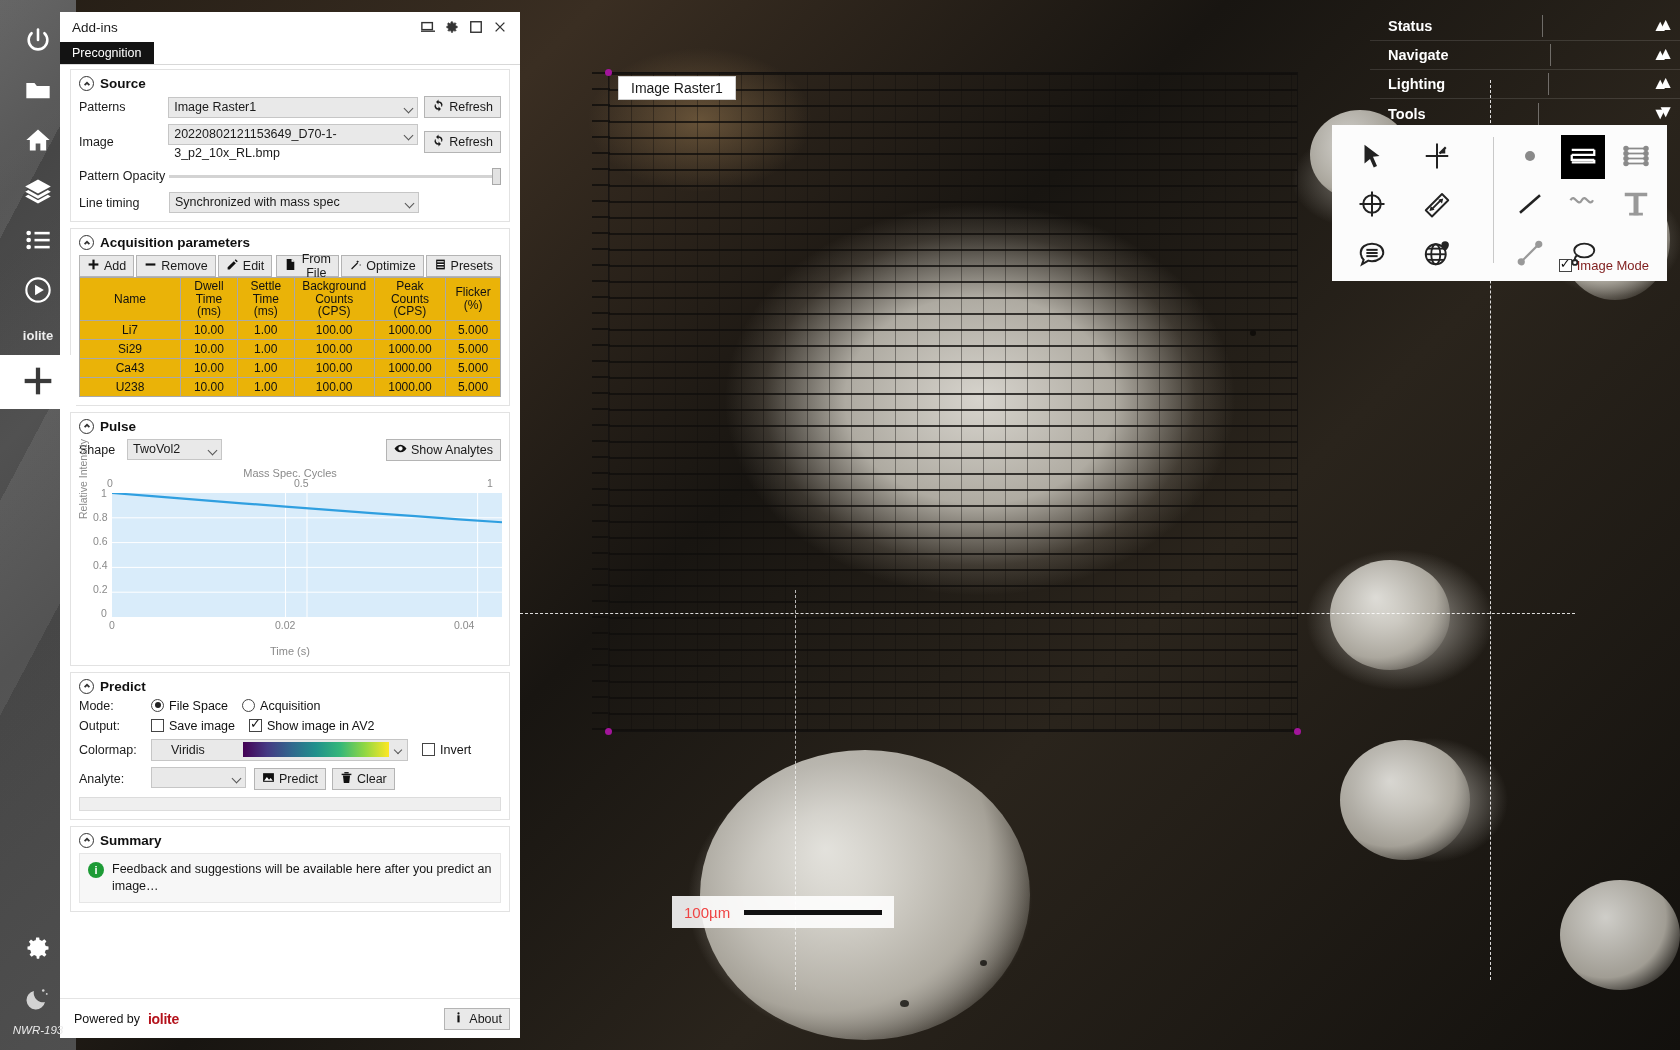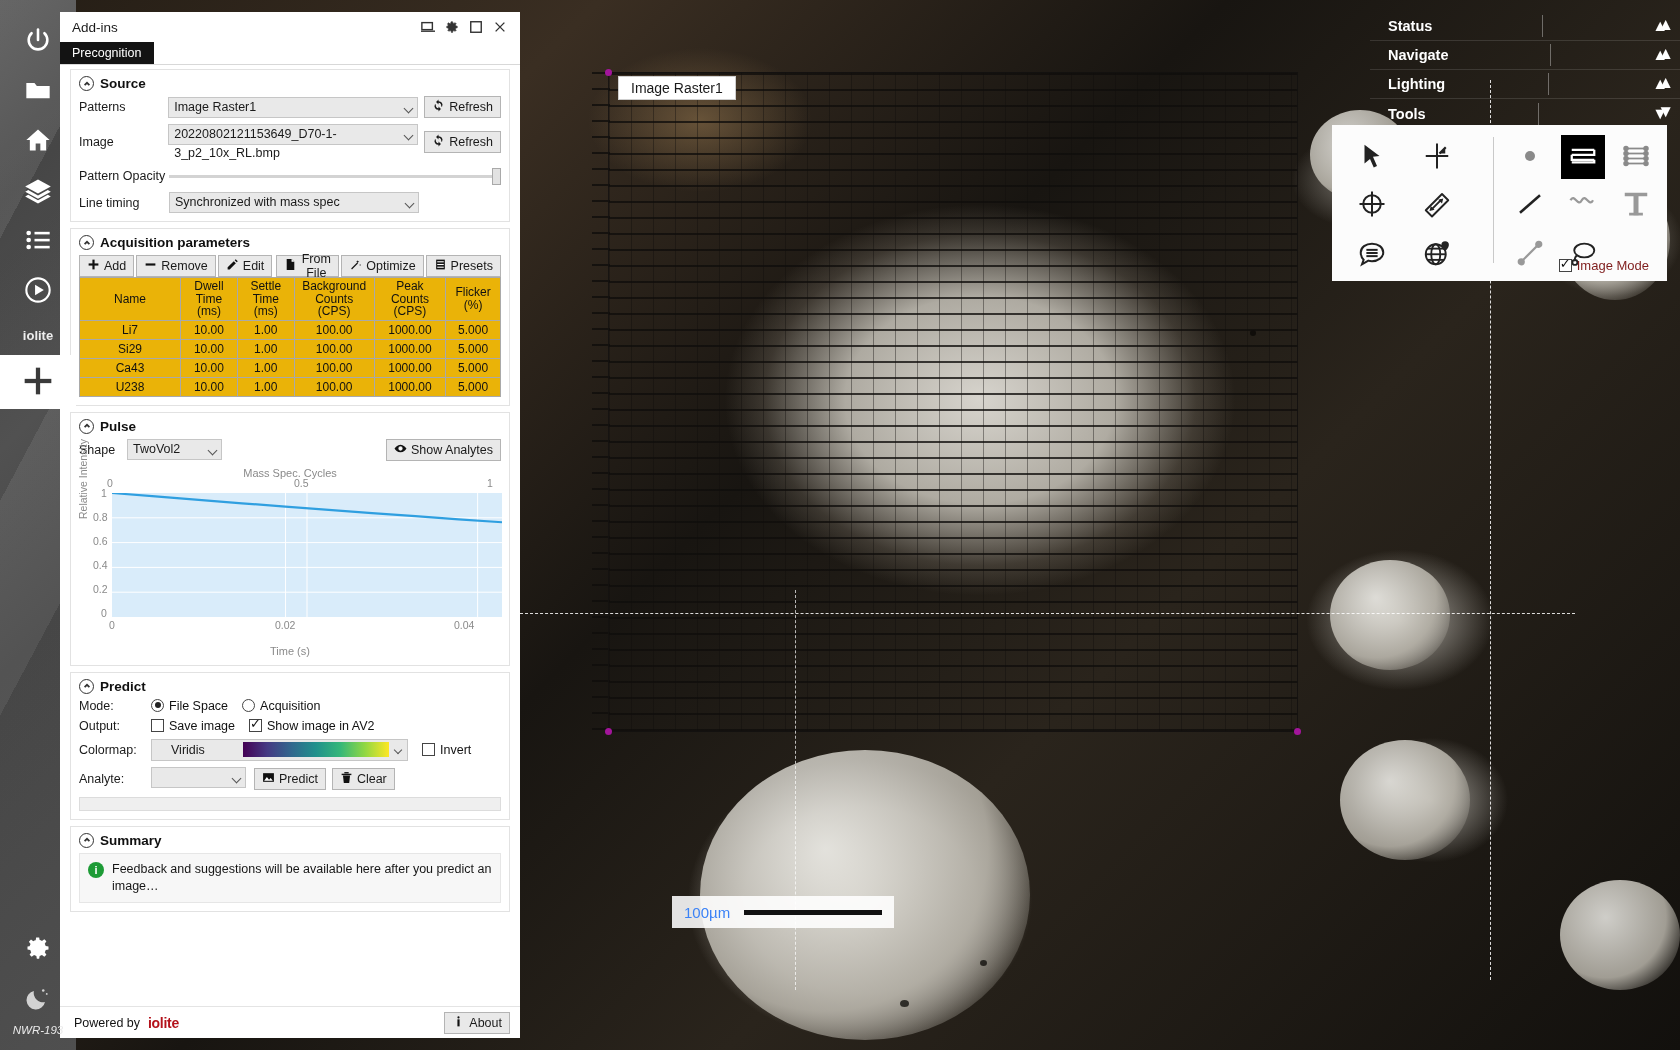--- a/index.html
+++ b/index.html
@@ -55,21 +55,21 @@
              border-left:1px dashed rgba(255,255,255,.85); }
   .xhair-v2 { position:absolute; left:795px; top:590px; width:0; height:400px;
              border-left:1px dashed rgba(255,255,255,.7); }
 
   
   #scalebar {
     position:absolute; left:672px; top:896px; width:222px; height:32px;
     background:rgba(255,255,255,.88); display:flex; align-items:center;
     padding:0 12px; gap:14px;
   }
-  #scalebar .txt { font-size:15px; color:#3b82f6; }
+  #scalebar .txt { font-size:15px; color:#ef4444; }
   #scalebar .bar { flex:1; height:5px; background:#111; }
 
   
   #rail {
     position:absolute; left:0; top:0; width:76px; height:1050px;
     background:linear-gradient(135deg,#5a5a5a 0%,#4a4a4a 18%,#565656 40%,#4a4a4a 60%,#535353 100%);
     display:flex; flex-direction:column; align-items:center;
   }
   #rail::before{
     content:""; position:absolute; left:0; top:0; width:76px; height:1050px;
@@ -187,21 +187,21 @@
   .info-ico {
     width:16px; height:16px; border-radius:50%; background:#1d9b36; color:#fff;
     font-size:11px; font-weight:bold; display:flex; align-items:center;
     justify-content:center; flex:0 0 16px; margin-top:1px;
   }
   .summary-lines { font-size:12.5px; line-height:1.35; color:#161616; }
   .summary-lines p { margin:0 0 6px 0; }
   .summary-lines p:last-child { margin-bottom:0; }
 
   #winfooter {
-    height:32px; border-top:1px solid #e4e4e4; display:flex; align-items:center;
+    height:40px; border-top:1px solid #e4e4e4; display:flex; align-items:center;
     padding:0 10px 0 14px; gap:8px;
   }
   #iolite-mark { color:#b4121b; font-weight:bold; font-size:14px; letter-spacing:-.3px; }
 
   
   #rightmenu { position:absolute; right:0; top:12px; width:310px; color:#ffffff;font-weight:bold; }
   .rm-row {
     display:flex; align-items:center; justify-content:space-between;
     height:29px; padding:0 12px 0 18px; font-size:14.5px;
     border-bottom:1px solid rgba(255,255,255,.12);

